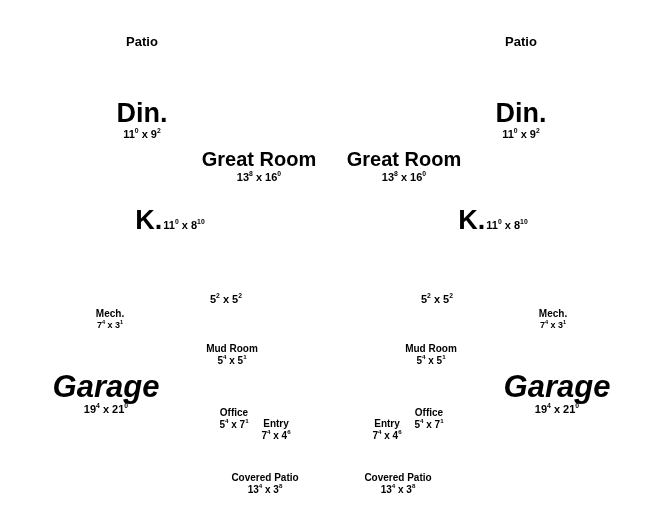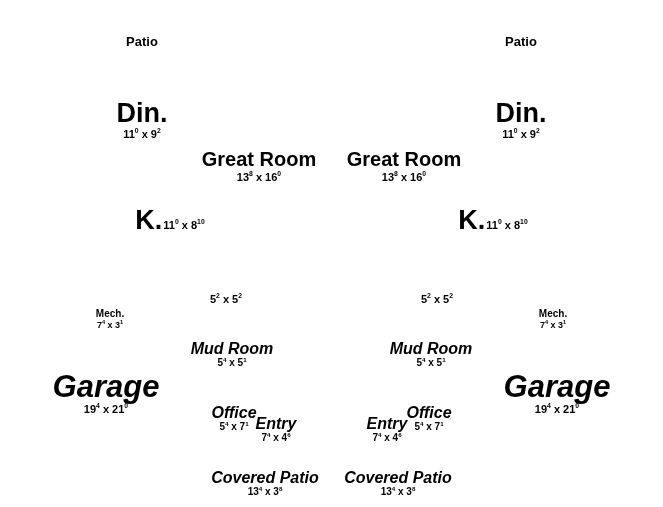--- a/index.html
+++ b/index.html
@@ -44,21 +44,21 @@
     line-height: 0;
     font-weight: bold;
   }
   
   .sz-xl .rname { font-size: 31px; font-style: italic; }
   .sz-xl .rdim  { font-size: 11px; }
   .sz-lg .rname { font-size: 27px; }
   .sz-lg .rdim  { font-size: 11px; }
   .sz-md .rname { font-size: 20px; }
   .sz-md .rdim  { font-size: 11px; }
-  .sz-sm .rname { font-size: 16px; font-style: italic; }
+  .sz-sm .rname { font-size: 10px; }
   .sz-sm .rdim  { font-size: 10px; }
   .sz-xs .rname { font-size: 10px; margin-top: 20px; }
   .sz-xs .rdim  { font-size: 9px; }
   .sz-plain .rname { font-size: 13px; }
   
   .inline-room {
     position: absolute;
     white-space: nowrap;
     transform: translate(-50%, -50%);
     font-weight: bold;

